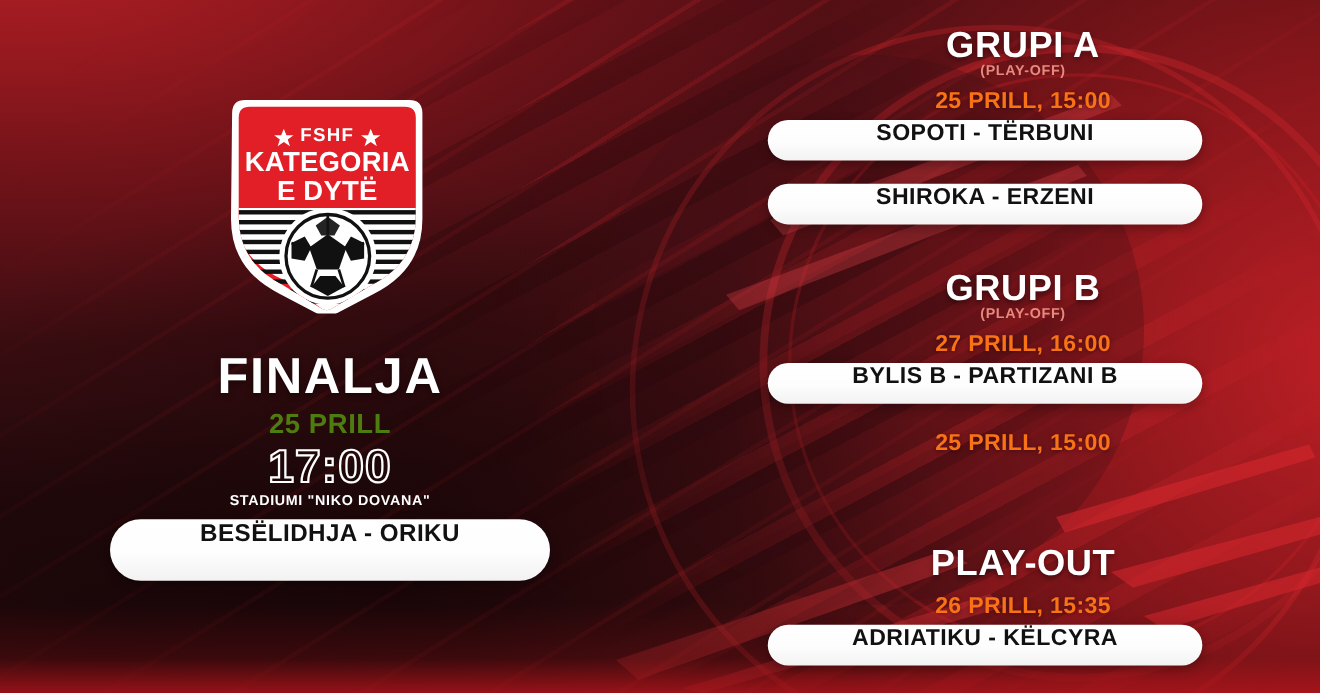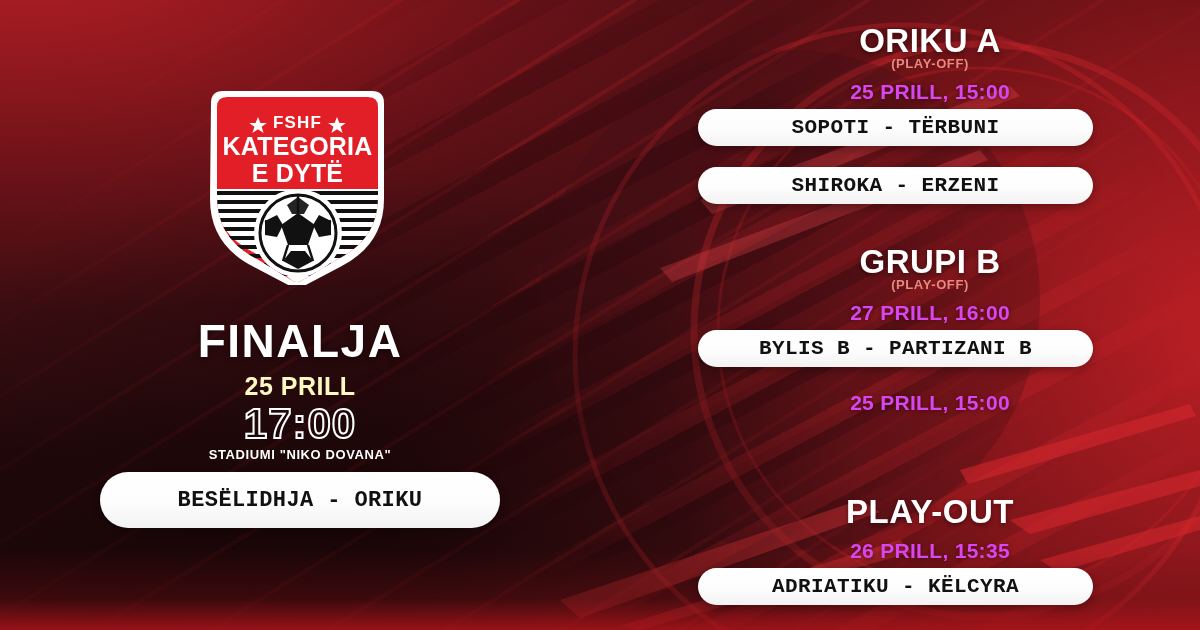--- a/index.html
+++ b/index.html
@@ -64,59 +64,58 @@
     position:absolute;left:205px;top:85px;width:185px;height:200px;
   }
   #final-block{
     position:absolute;left:0;top:318px;width:600px;text-align:center;
   }
   #final-title{
     font-size:46px;font-weight:900;color:#ffffff;letter-spacing:1.5px;
     line-height:1;margin:0;text-shadow:0 2px 6px rgba(0,0,0,0.45);
   }
   #final-date{
-    font-size:25px;font-weight:900;color:#fef9c3;letter-spacing:0.5px;
+    font-size:25px;font-weight:900;color:#4d7c0f;letter-spacing:0.5px;
     margin-top:10px;line-height:1;
   }
   #final-time{
     font-size:42px;font-weight:900;line-height:1;margin-top:4px;
     color:transparent;
     -webkit-text-stroke:2px #ffffff;
     letter-spacing:1px;
   }
   #final-venue{
     font-size:13px;font-weight:900;color:#ffffff;letter-spacing:0.6px;
     margin-top:3px;line-height:1;
   }
   
   .pill{
     background:linear-gradient(180deg,#ffffff 0%,#fdfdfd 55%,#f2f2f2 100%);
     border-radius:999px;
-    display:flex;align-items:center;justify-content:center;
+    display:flex;justify-content:center;
     box-shadow:0 3px 10px rgba(0,0,0,0.32);
     position:absolute;
-    font-family:Liberation Mono, monospace;
   }
   .pill-text{
     color:#111111;font-weight:900;letter-spacing:0.4px;white-space:nowrap;
   }
   #pill-final{left:100px;top:472px;width:400px;height:56px;}
   #pill-final .pill-text{font-size:22px;}
   
   #right-col{position:absolute;left:660px;top:0;width:540px;height:630px;}
   .sec-title{
     text-align:center;color:#ffffff;font-weight:900;line-height:1;
     letter-spacing:0.5px;text-shadow:0 2px 5px rgba(0,0,0,0.40);
   }
   .sec-sub{
     text-align:center;font-weight:900;line-height:1;letter-spacing:0.6px;
     font-size:13px;
   }
   .sec-date{
-    text-align:center;color:#d946ef;font-weight:900;line-height:1;
+    text-align:center;color:#f97316;font-weight:900;line-height:1;
     font-size:21px;letter-spacing:0.3px;text-shadow:0 1px 4px rgba(0,0,0,0.40);
   }
   .rpill{left:38px;width:395px;height:37px;}
   .rpill .pill-text{font-size:21px;}
 </style>
 </head>
 <body>
 
 <div id="poster">
 
@@ -227,21 +226,21 @@
     </div>
 
     <div class="pill" id="pill-final">
       <span class="pill-text">BESËLIDHJA - ORIKU</span>
     </div>
 
   </div>
 
   <div id="right-col">
 
-    <div class="sec-title" style="position:absolute;left:0;top:24px;width:540px;font-size:33px;">ORIKU A</div>
+    <div class="sec-title" style="position:absolute;left:0;top:24px;width:540px;font-size:33px;">GRUPI A</div>
     <div class="sec-sub" style="position:absolute;left:0;top:57px;width:540px;color:#e8897f;">(PLAY-OFF)</div>
     <div class="sec-date" style="position:absolute;left:0;top:81px;width:540px;">25 PRILL, 15:00</div>
     <div class="pill rpill" style="top:109px;">
       <span class="pill-text">SOPOTI - TËRBUNI</span>
     </div>
     <div class="pill rpill" style="top:167px;">
       <span class="pill-text">SHIROKA - ERZENI</span>
     </div>
 
     <div class="sec-title" style="position:absolute;left:0;top:245px;width:540px;font-size:33px;">GRUPI B</div>

